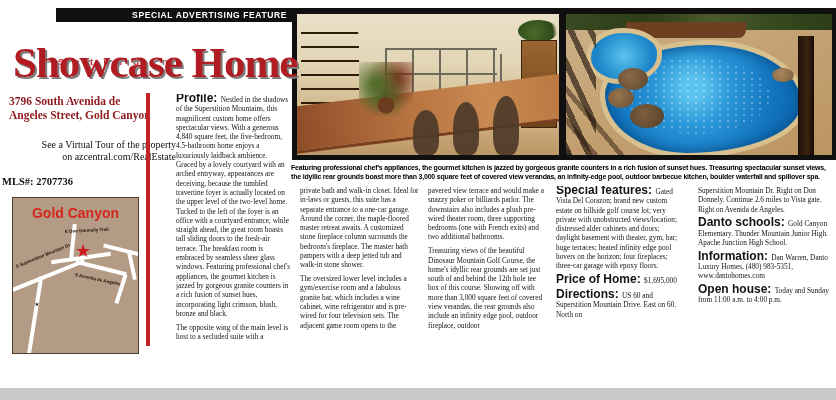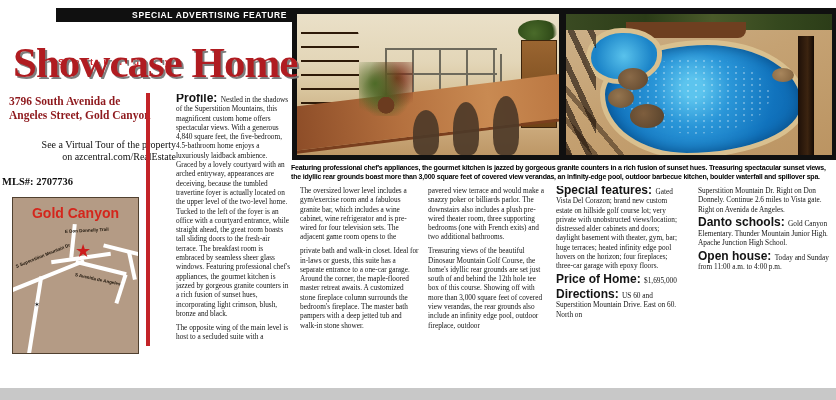--- a/index.html
+++ b/index.html
@@ -188,32 +188,33 @@
     <div class="poi" style="left:21px;top:104px;">✶</div>
   </div>
 
   <div class="rule"></div>
 
   <div class="col c1">
       <p><span class="plabel">Profile: </span>Nestled in the shadows of the Superstition Mountains, this magnificent custom home offers spectacular views. With a generous 4,840 square feet, the five-bedroom, 4.5-bathroom home enjoys a luxuriously laidback ambience. Graced by a lovely courtyard with an arched entryway, appearances are deceiving, because the tumbled travertine foyer is actually located on the upper level of the two-level home. Tucked to the left of the foyer is an office with a courtyard entrance, while straight ahead, the great room boasts tall sliding doors to the fresh-air terrace. The breakfast room is embraced by seamless sheer glass windows. Featuring professional chef's appliances, the gourmet kitchen is jazzed by gorgeous granite counters in a rich fusion of sunset hues, incorporating light crimson, blush, bronze and black.</p>
       <p>The opposite wing of the main level is host to a secluded suite with a</p>
     </div>
   <div class="col c2">
+      <p>private bath and walk-in closet. Ideal for in-laws or guests, this suite has a separate entrance to a one-car garage. Around the corner, the maple-floored master retreat awaits. A customized stone fireplace column surrounds the bedroom's fireplace. The master bath pampers with a deep jetted tub and walk-in stone shower.</p>
       <p>The oversized lower level includes a gym/exercise room and a fabulous granite bar, which includes a wine cabinet, wine refrigerator and is pre-wired for four television sets. The adjacent game room opens to the</p>
-      <p>private bath and walk-in closet. Ideal for in-laws or guests, this suite has a separate entrance to a one-car garage. Around the corner, the maple-floored master retreat awaits. A customized stone fireplace column surrounds the bedroom's fireplace. The master bath pampers with a deep jetted tub and walk-in stone shower.</p>
     </div>
   <div class="col c3">
       <p>pavered view terrace and would make a snazzy poker or billiards parlor. The downstairs also includes a plush pre-wired theater room, three supporting bedrooms (one with French exits) and two additional bathrooms.</p>
       <p>Treasuring views of the beautiful Dinosaur Mountain Golf Course, the home's idyllic rear grounds are set just south of and behind the 12th hole tee box of this course. Showing off with more than 3,000 square feet of covered view verandas, the rear grounds also include an infinity edge pool, outdoor fireplace, outdoor</p>
     </div>
   <div class="col c4">
       <p><span class="plabel">Special features: </span>Gated Vista Del Corazon; brand new custom estate on hillside golf course lot; very private with unobstructed views/location; distressed alder cabinets and doors; daylight basement with theater, gym, bar; huge terraces; heated infinity edge pool hovers on the horizon; four fireplaces; three-car garage with epoxy floors.</p>
       <p><span class="plabel">Price of Home: </span>$1,695,000</p>
       <p><span class="plabel">Directions: </span>US 60 and Superstition Mountain Drive. East on 60. North on</p>
     </div>
   <div class="col c5">
       <p>Superstition Mountain Dr. Right on Don Donnely. Continue 2.6 miles to Vista gate. Right on Avenida de Angeles.</p>
       <p><span class="plabel">Danto schools: </span>Gold Canyon Elementary. Thunder Mountain Junior High. Apache Junction High School.</p>
+      <p><span class="plabel">Information: </span>Dan Warren, Danto Luxury Homes, (480) 983-5351, www.dantohomes.com</p>
       <p><span class="plabel">Open house: </span>Today and Sunday from 11:00 a.m. to 4:00 p.m.</p>
     </div>
 
   <div class="bottom-strip"></div>
 </div>
 
 </body></html>

